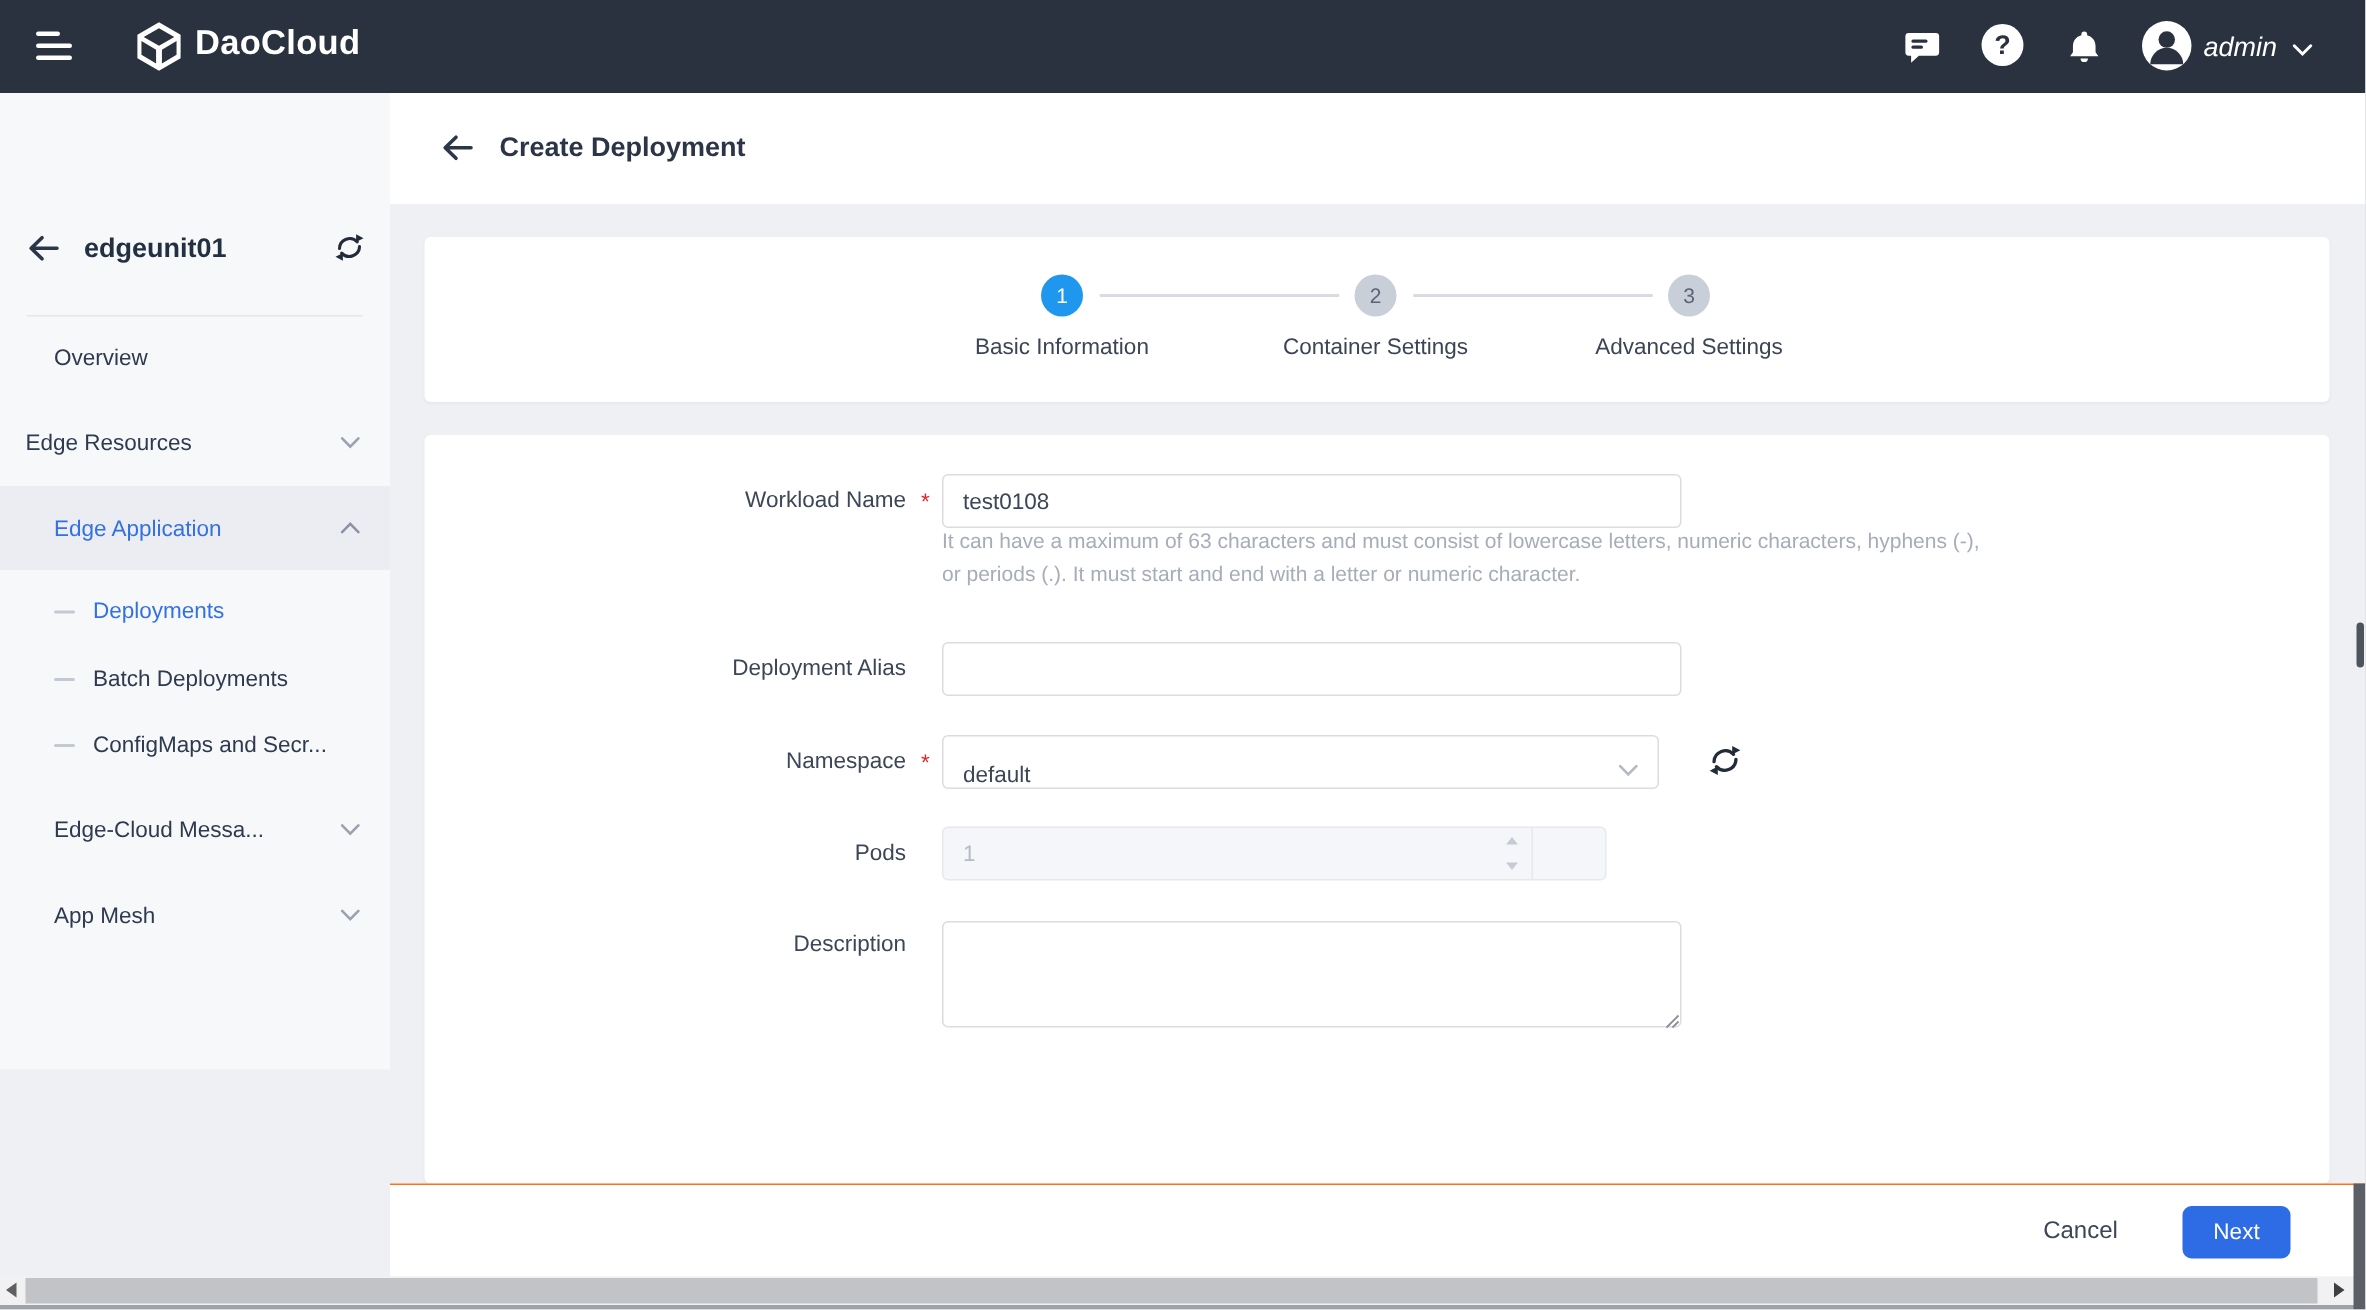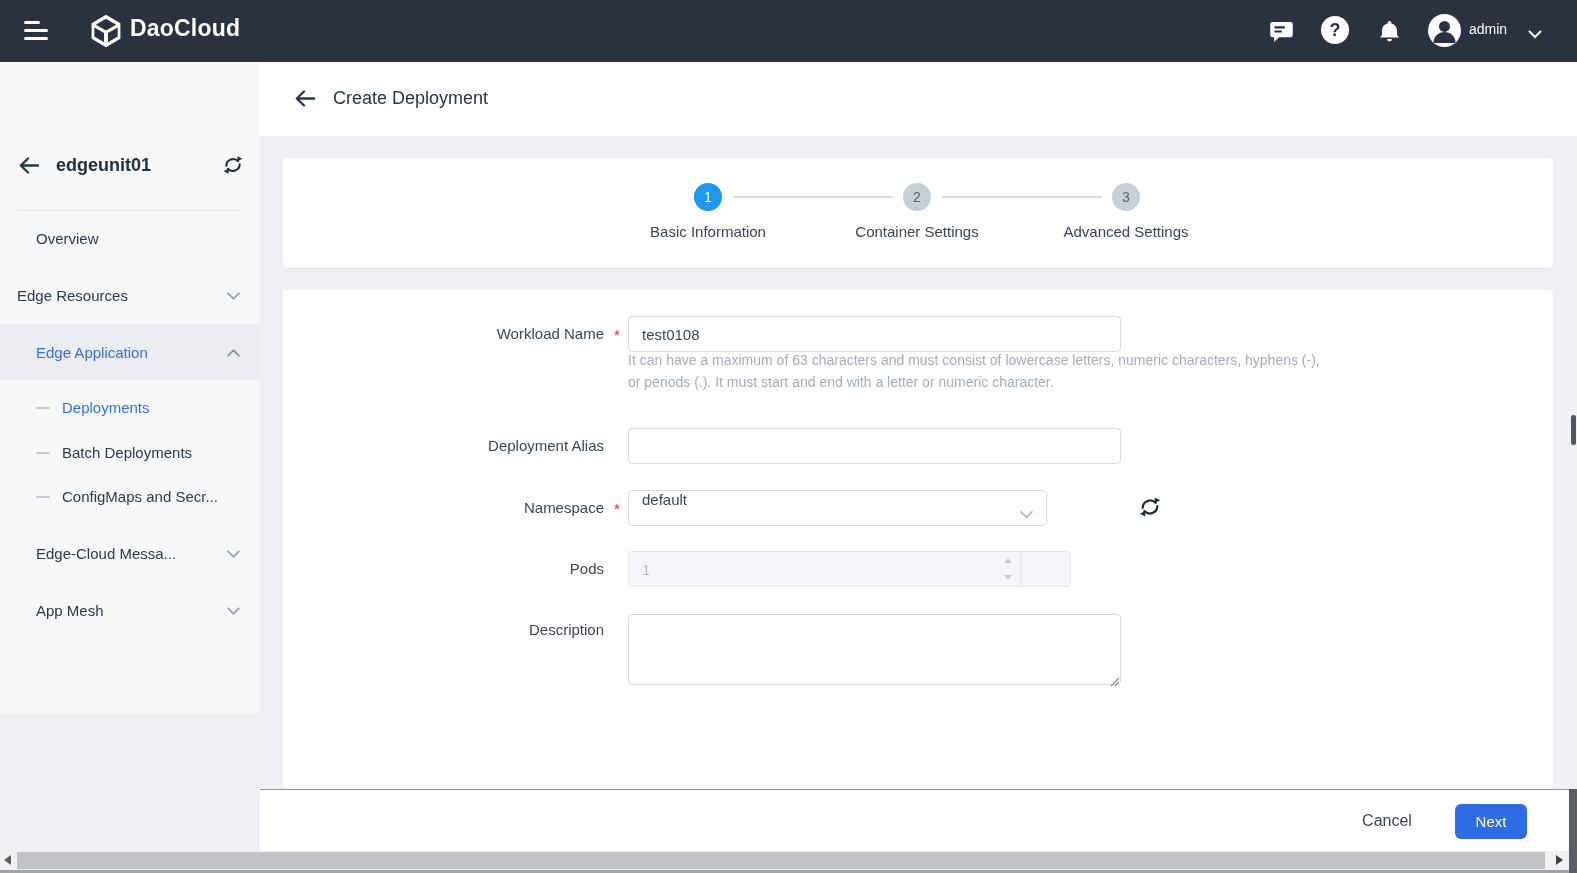--- a/index.html
+++ b/index.html
@@ -12,59 +12,59 @@
   .hamburger { position:absolute; left:24px; top:21px; width:26px; height:20px; cursor:pointer; }
   .hamburger i { display:block; background:#fff; height:3px; border-radius:2px; margin-bottom:5px; }
   .hamburger i:nth-child(1){ width:16px; }
   .hamburger i:nth-child(2){ width:24px; }
   .hamburger i:nth-child(3){ width:24px; }
   .logo-mark { position:absolute; left:88px; top:13px; width:36px; height:36px; }
   .logo-text { position:absolute; left:130px; top:15px; color:#fff; font-size:23px; font-weight:700; letter-spacing:0.2px; }
   .nav-icon { position:absolute; top:17px; width:28px; height:28px; display:flex; align-items:center; justify-content:center; cursor:pointer; }
   .nav-help { left:1321px; width:28px; height:28px; top:16px; background:#fff; border-radius:50%; color:#2a323f; font-weight:700; font-size:18px; }
   .nav-avatar { left:1428px; top:14px; width:33px; height:33px; background:#fff; border-radius:50%; overflow:hidden; }
-  .nav-user { position:absolute; left:1469px; top:21px; color:#fff; font-size:14px; }
+  .nav-user { position:absolute; left:1469px; top:21px; color:#fff; font-size:18px;font-style:italic; }
   .nav-caret { position:absolute; left:1528px; top:25px; }
 
   
   .sidebar { position:absolute; left:0; top:62px; width:260px; height:651px; background:#f7f8fa; z-index:20; }
   .side-head-arrow { position:absolute; left:17px; top:92px; width:24px; height:24px; cursor:pointer; }
   .side-title { position:absolute; left:56px; top:93px; font-size:18px; font-weight:700; color:#233042; }
   .side-sync { position:absolute; left:222px; top:92px; width:22px; height:22px; cursor:pointer; }
   .side-divider { position:absolute; left:18px; top:148px; width:224px; height:1px; background:#e4e6ea; }
   .side-item { position:absolute; left:0; width:260px; height:56px; display:flex; align-items:center; padding-left:36px; font-size:15px; color:#2e3a4e; cursor:pointer; }
   .side-item.active { background:#ecedf2; color:#3371e3; }
   .side-item .chev { position:absolute; right:20px; top:50%; transform:translateY(-50%); }
   .side-sub { position:absolute; left:0; width:260px; height:44px; display:flex; align-items:center; padding-left:62px; font-size:15px; color:#2e3a4e; cursor:pointer; }
   .side-sub.active { color:#3371e3; }
   .side-sub .dash { position:absolute; left:36px; top:50%; width:14px; height:2px; background:#c3c9d3; border-radius:1px; }
 
   
   .main-bg { position:absolute; left:260px; top:62px; width:1317px; height:811px; background:#eef0f3; }
   .page-header { position:absolute; left:260px; top:62px; width:1317px; height:74px; background:#fff; }
   .page-back { position:absolute; left:293px; top:87px; width:24px; height:24px; cursor:pointer; }
-  .page-title { position:absolute; left:333px; top:88px; font-size:18px; font-weight:400; color:#2c3547; }
+  .page-title { position:absolute; left:333px; top:88px; font-size:18px; font-weight:700; color:#2c3547; }
 
   .card { position:absolute; background:#fff; border-radius:4px; box-shadow:0 1px 2px rgba(30,40,60,.04); }
   .stepper-card { left:283px; top:158px; width:1270px; height:110px; }
   .form-card { left:283px; top:290px; width:1270px; height:499px; }
 
   
   .step-circle { position:absolute; top:25px; width:28px; height:28px; border-radius:50%; display:flex; align-items:center; justify-content:center; font-size:14px; }
   .step-circle.active { background:#1f97ee; color:#fff; }
   .step-circle.upcoming { background:#c9cfd8; color:#55607050; color:#5a6475; }
   .step-line { position:absolute; top:38px; height:2px; background:#d8dbe0; border-radius:1px; }
   .step-label { position:absolute; top:65px; width:220px; text-align:center; font-size:15px; color:#3c4555; }
 
   
   .f-label { position:absolute; left:21px; width:300px; height:36px; line-height:36px; text-align:right; font-size:15px; color:#3d4657; }
   .f-req { position:absolute; left:328px; width:12px; height:36px; line-height:38px; color:#e02626; font-size:15px; text-align:center; }
   .f-input { position:absolute; left:345px; width:493px; height:36px; border:1px solid #d9dce1; border-radius:4px; background:#fff; font-family:"Liberation Sans",sans-serif; font-size:15px; color:#3d4657; padding:0 13px; outline:none; }
   .f-help { position:absolute; left:345px; font-size:14px; color:#a6adb8; white-space:nowrap; }
-  .f-select { position:absolute; left:345px; width:419px; height:36px; border:1px solid #d9dce1; border-radius:4px; background:#fff; font-size:15px; color:#3d4657; display:flex; align-items:flex-start; padding:0 13px; cursor:pointer; }
+  .f-select { position:absolute; left:345px; width:478px; height:36px; border:1px solid #d9dce1; border-radius:4px; background:#fff; font-size:15px; color:#3d4657; display:flex; align-items:flex-end; padding:0 13px; cursor:pointer; }
   .f-select .sel-caret { position:absolute; right:13px; top:14px; }
   .refresh-btn { position:absolute; left:855px; top:205px; width:24px; height:24px; cursor:pointer; }
   .pods-box { position:absolute; left:345px; top:261px; width:443px; height:36px; border:1px solid #e5e8ed; border-radius:4px; background:#f5f6f9; }
   .pods-box .pods-input { position:absolute; left:0; top:0; width:390px; height:34px; border:none; background:transparent; font-family:"Liberation Sans",sans-serif; font-size:15px; color:#b6bcc6; padding:0 13px; outline:none; }
   .pods-spin { position:absolute; left:374px; top:6px; width:10px; height:22px; display:flex; flex-direction:column; align-items:center; justify-content:space-between; }
   .tri-up { width:0; height:0; border-left:4px solid transparent; border-right:4px solid transparent; border-bottom:5px solid #c6ccd5; }
   .tri-down { width:0; height:0; border-left:4px solid transparent; border-right:4px solid transparent; border-top:5px solid #c6ccd5; }
   .pods-divider { position:absolute; left:392px; top:0; width:1px; height:34px; background:#e5e8ed; }
   .f-textarea { position:absolute; left:345px; top:324px; width:493px; height:71px; border:1px solid #d9dce1; border-radius:4px; background:#fff; resize:none; outline:none; font-family:"Liberation Sans",sans-serif; font-size:15px; color:#3d4657; padding:8px 13px; }
   .resize-handle { position:absolute; left:827px; top:383px; width:10px; height:10px; }

